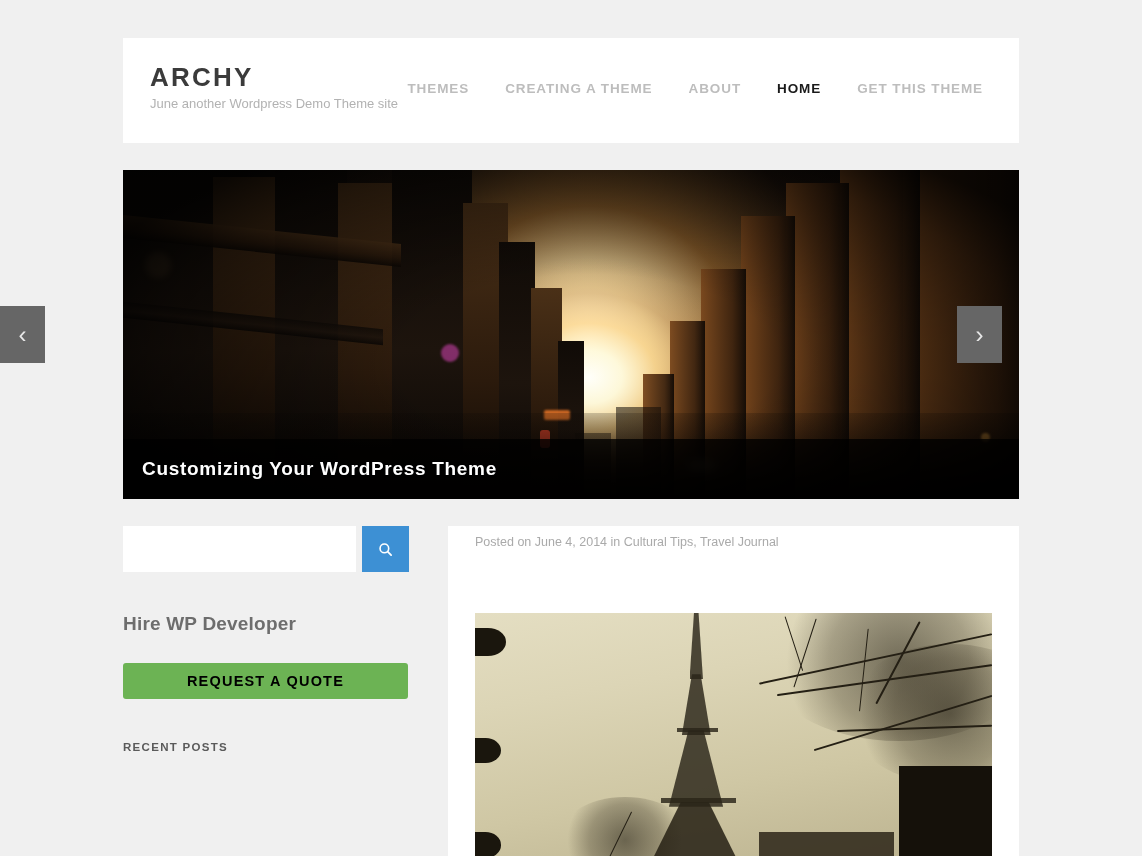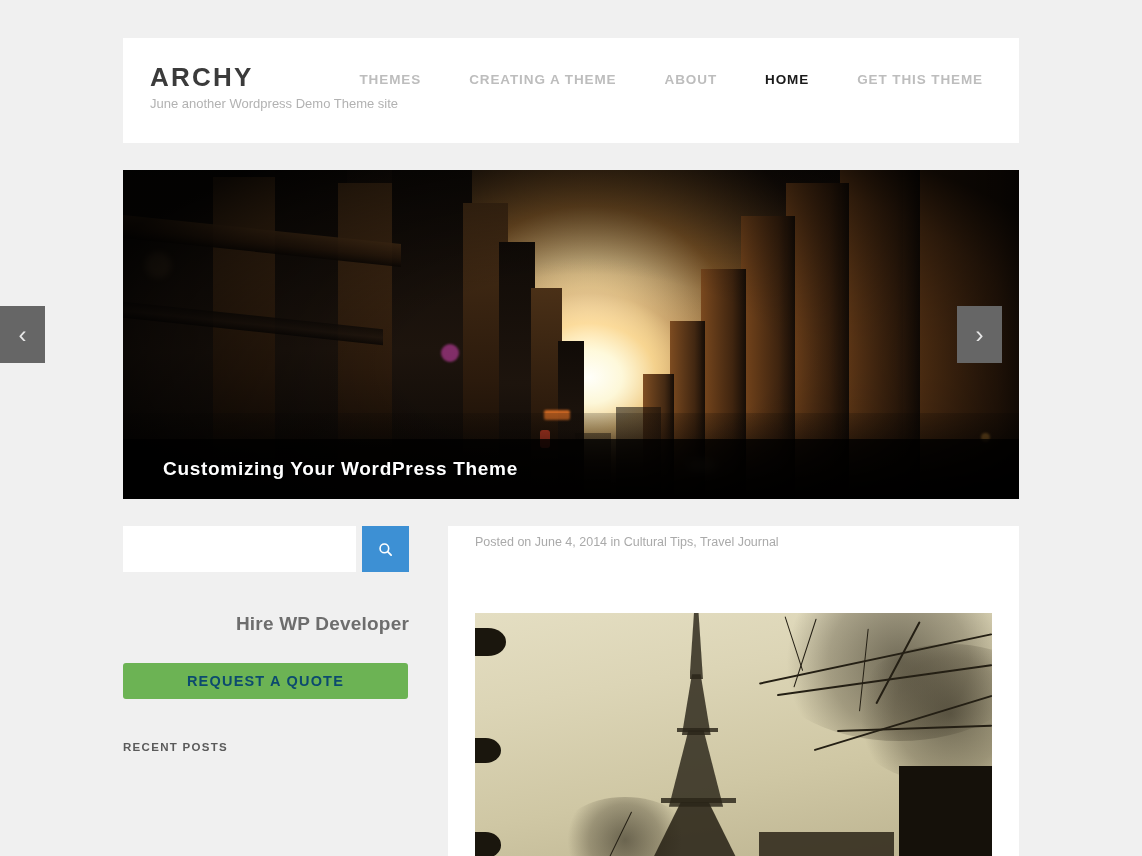--- a/index.html
+++ b/index.html
@@ -33,25 +33,25 @@
     font-family: "Liberation Sans", sans-serif;
   }
   .brand-tagline {
     font-size: 13px;
     color: #b2b2b2;
     line-height: 1;
     margin: 0;
   }
   .main-nav {
     position: absolute;
-    left: 300px; right: 18px; top: 34px;
+    left: 300px; right: 18px; top: 43px;
     display: flex;
     justify-content: flex-end;
     align-items: center;
-    gap: 12px;
+    gap: 0;
   }
   .nav-item {
     font-size: 13.5px;
     letter-spacing: 0.9px;
     color: #bdbdbd;
     text-transform: uppercase;
     font-weight: bold;
     padding: 0 18px;
     cursor: pointer;
     white-space: nowrap;
@@ -105,21 +105,21 @@
     height: 60px;
     background: rgba(0,0,0,0.78);
     display: flex;
     align-items: center;
   }
   .slide-caption-text {
     color: #ffffff;
     font-size: 19px;
     font-weight: bold;
     letter-spacing: 0.7px;
-    padding-left: 40px;
+    padding-left: 19px;
     text-shadow: 0 1px 2px rgba(0,0,0,0.8);
   }
 
   .slider-arrow {
     position: absolute;
     width: 45px; height: 57px;
     background: #666666;
     color: #e8e8e8;
     display: flex;
     align-items: center;
@@ -159,39 +159,38 @@
   }
   .search-btn svg { display: block; }
 
   .widget { margin-top: 41px; }
   .widget-title {
     font-size: 19px;
     font-weight: bold;
     color: #6d6d6d;
     margin: 0 0 19px 0;
     letter-spacing: 0.2px;
-    text-align: right;
   }
   .widget-text {
     font-size: 13px;
     line-height: 19px;
     color: #8a8a8a;
     text-align: justify;
     margin: 0;
     width: 286px;
     word-break: break-all;
   }
   .quote-btn {
     display: block;
     margin-top: 28px;
     width: 285px; height: 36px;
     background: #6cb354;
     border: none;
     border-radius: 3px;
-    color: #0c4a6e;
+    color: #000000;
     font-size: 14.5px;
     font-weight: bold;
     letter-spacing: 1.2px;
     cursor: pointer;
     font-family: "Liberation Sans", sans-serif;
   }
   .recent-title {
     margin-top: 42px;
     font-size: 11.5px;
     font-weight: bold;

